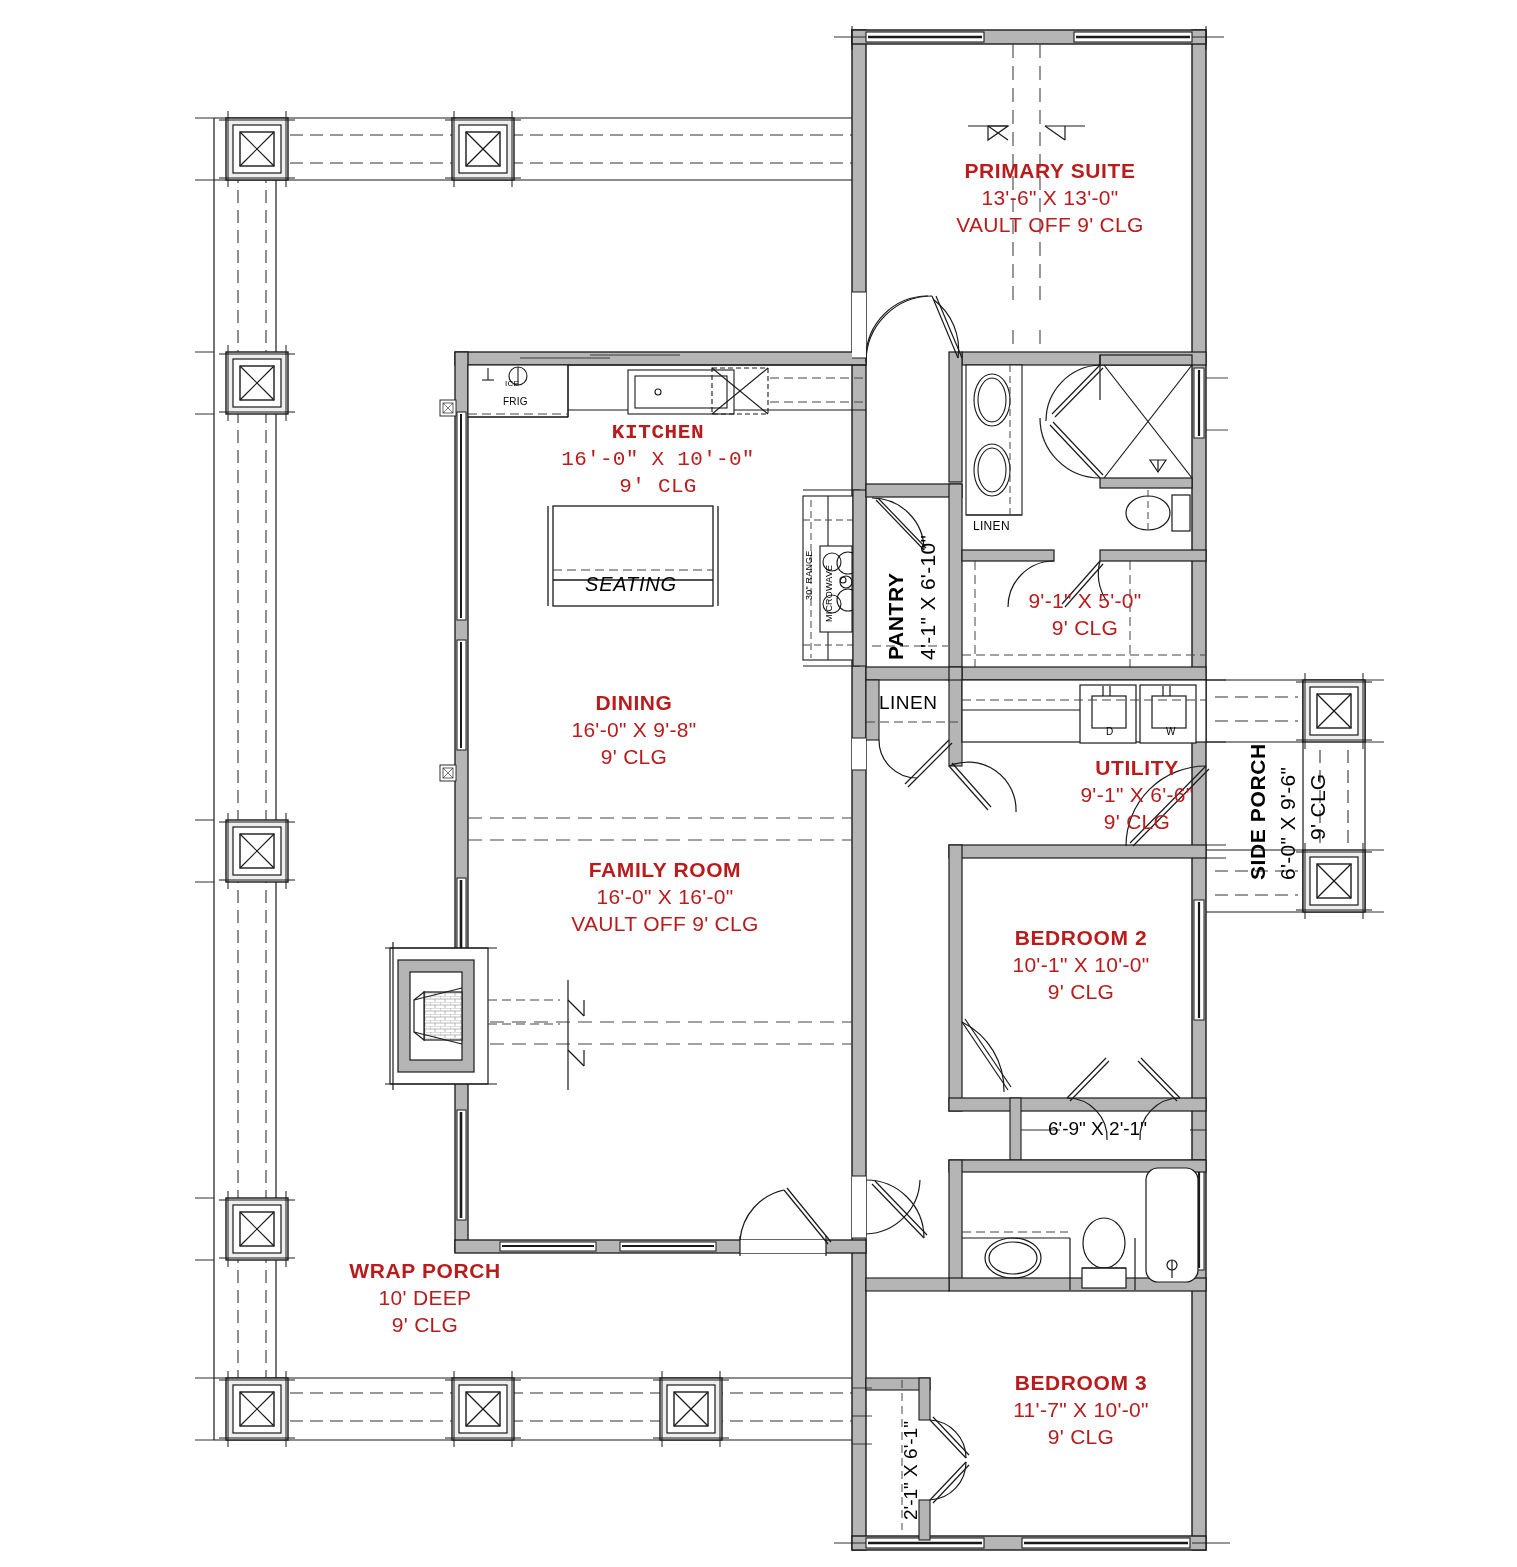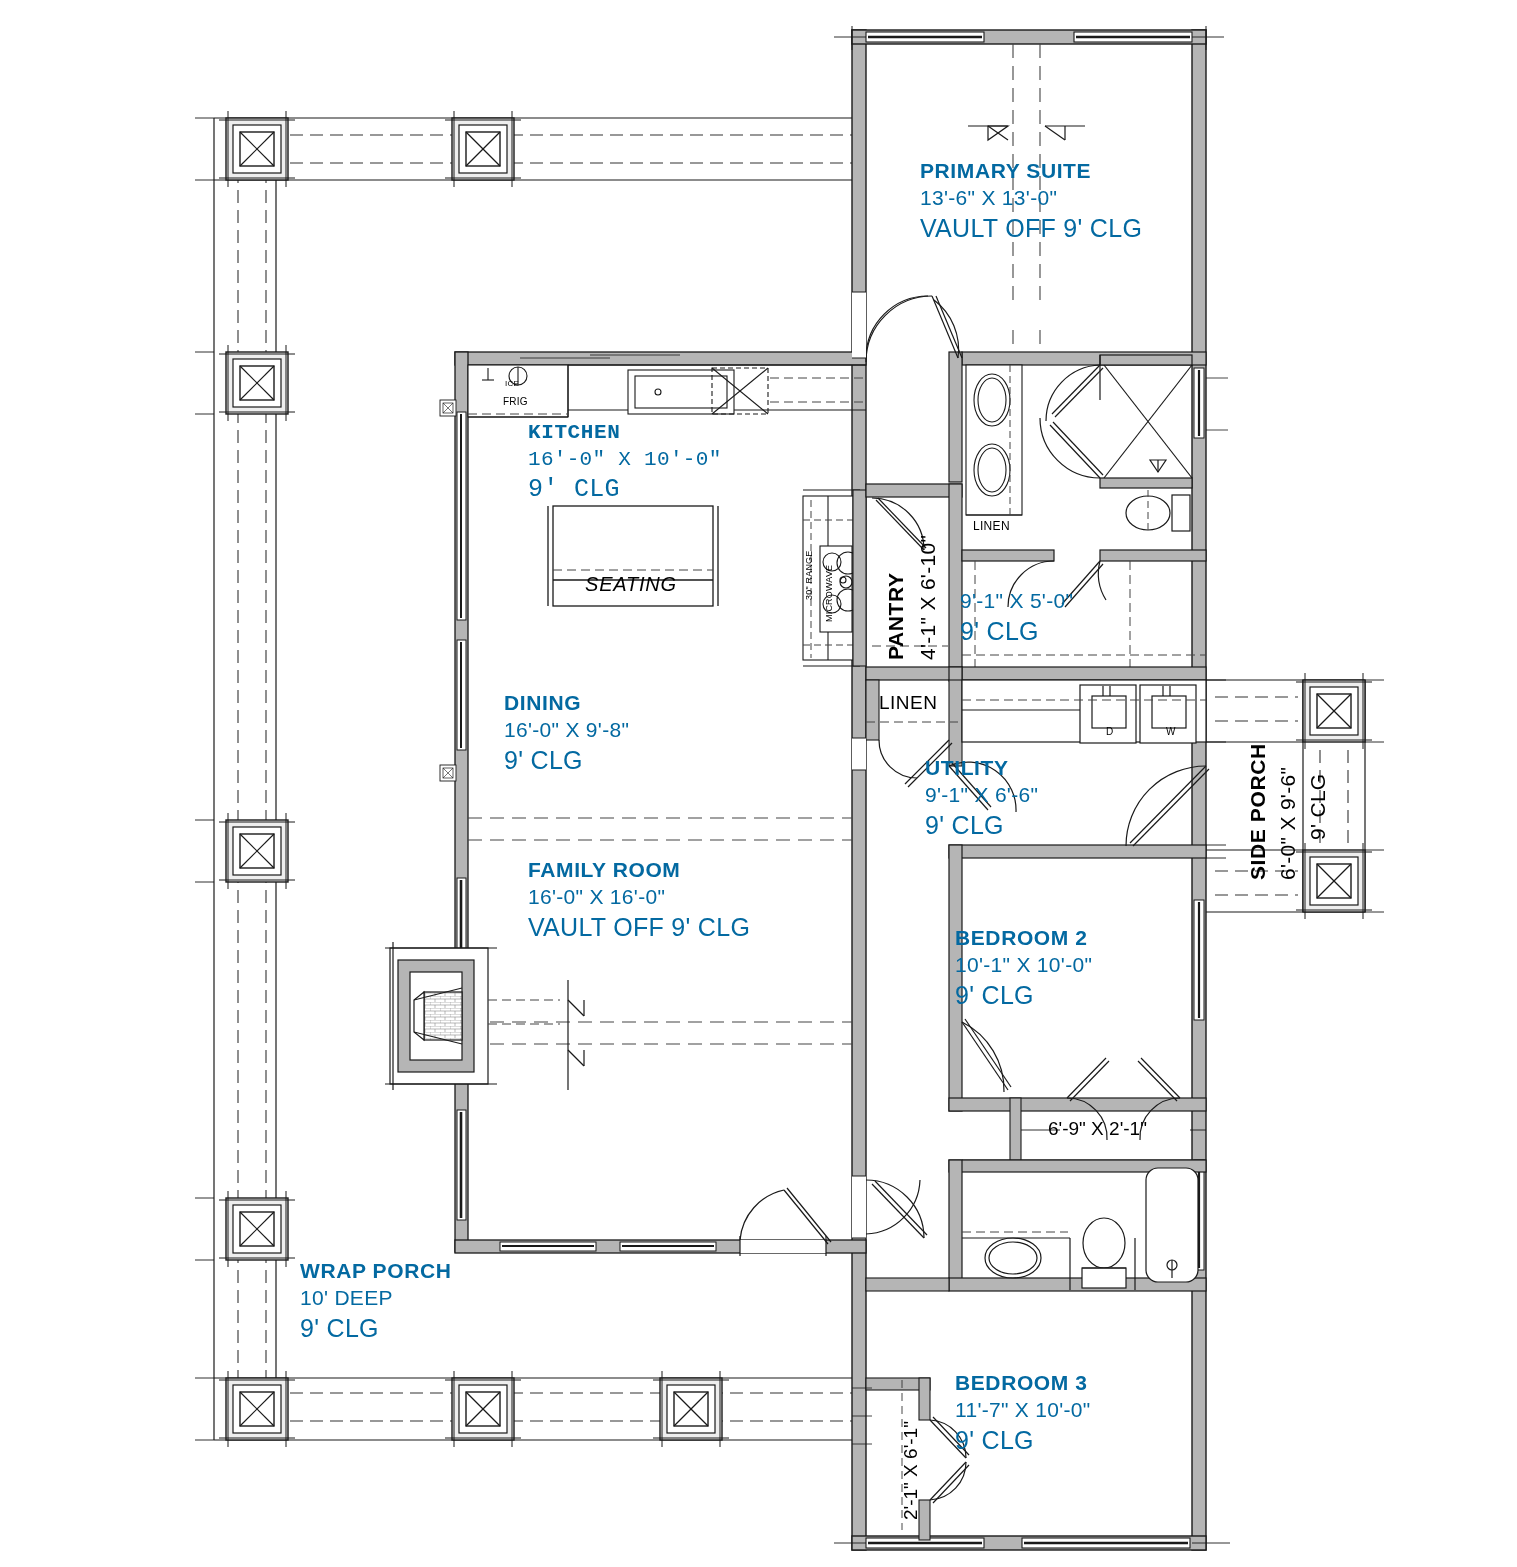--- a/index.html
+++ b/index.html
@@ -14,36 +14,37 @@
     height:1567px;
     background:#ffffff;
     overflow:hidden;
   }
   svg{display:block;position:absolute;left:0;top:0;}
 
   
   .lbl{
     position:absolute;
     font-family:"Liberation Sans", sans-serif;
-    color:#0369a1;
+    color:#b91c1c;
     white-space:nowrap;
+    text-align:center;
     line-height:1.28;
   }
   .rm-name{
     font-size:21px;
     font-weight:bold;
     letter-spacing:0.6px;
   }
   .rm-dim{
     font-size:21px;
     font-weight:normal;
     letter-spacing:0.3px;
   }
   .rm-clg{
-    font-size:25px;
+    font-size:21px;
     font-weight:normal;
     letter-spacing:0.3px;
   }
   .small-lbl{
     position:absolute;
     font-size:11px;
     color:#000;
     white-space:nowrap;
     font-family:"Liberation Sans", sans-serif;
     letter-spacing:0.3px;
@@ -623,21 +624,21 @@
     <div class="rm-name blockline">WRAP PORCH</div>
     <div class="rm-dim blockline">10' DEEP</div>
     <div class="rm-clg blockline">9' CLG</div>
   </div>
 
   <div class="lbl" style="left:960px; top:588px; width:250px;">
     <div class="rm-dim blockline">9'-1" X 5'-0"</div>
     <div class="rm-clg blockline">9' CLG</div>
   </div>
 
-  <div class="lbl" style="left:925px; top:755px; width:252px;">
+  <div class="lbl" style="left:1011px; top:755px; width:252px;">
     <div class="rm-name blockline">UTILITY</div>
     <div class="rm-dim blockline">9'-1" X 6'-6"</div>
     <div class="rm-clg blockline">9' CLG</div>
   </div>
 
   <div class="lbl" style="left:955px; top:925px; width:252px;">
     <div class="rm-name blockline">BEDROOM 2</div>
     <div class="rm-dim blockline">10'-1" X 10'-0"</div>
     <div class="rm-clg blockline">9' CLG</div>
   </div>

